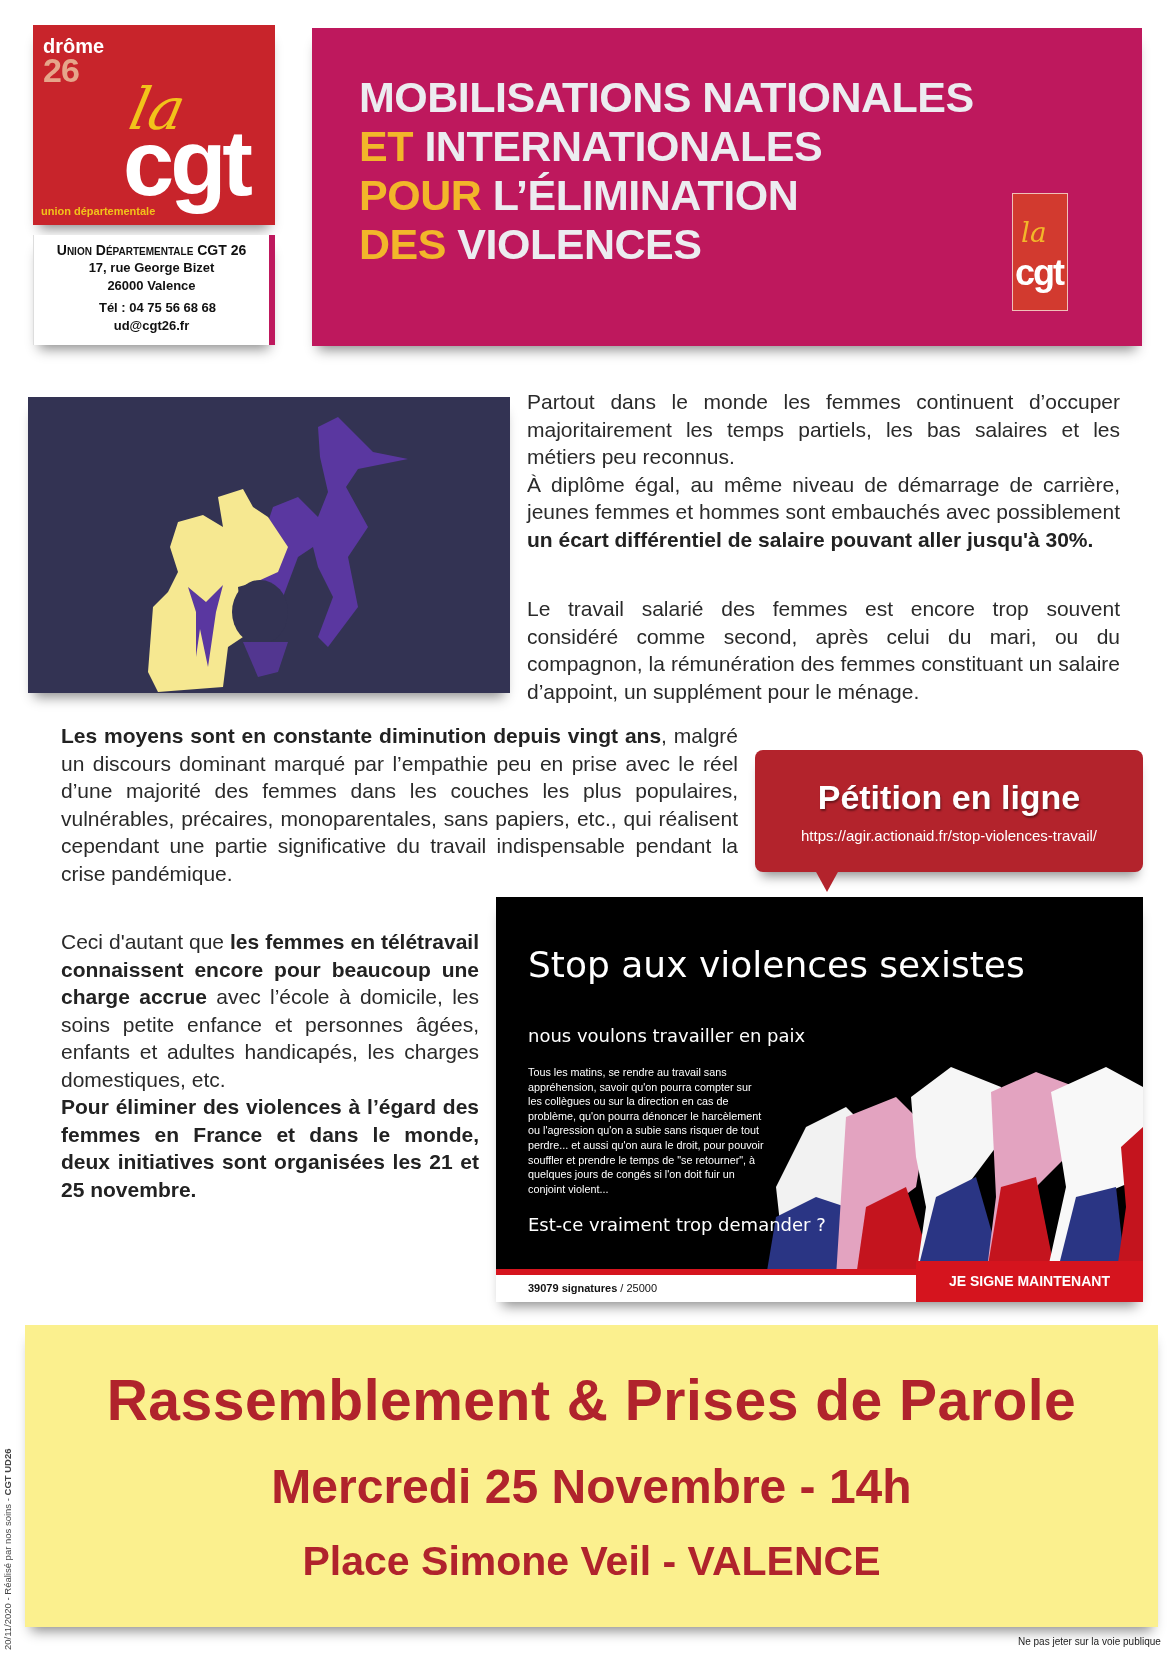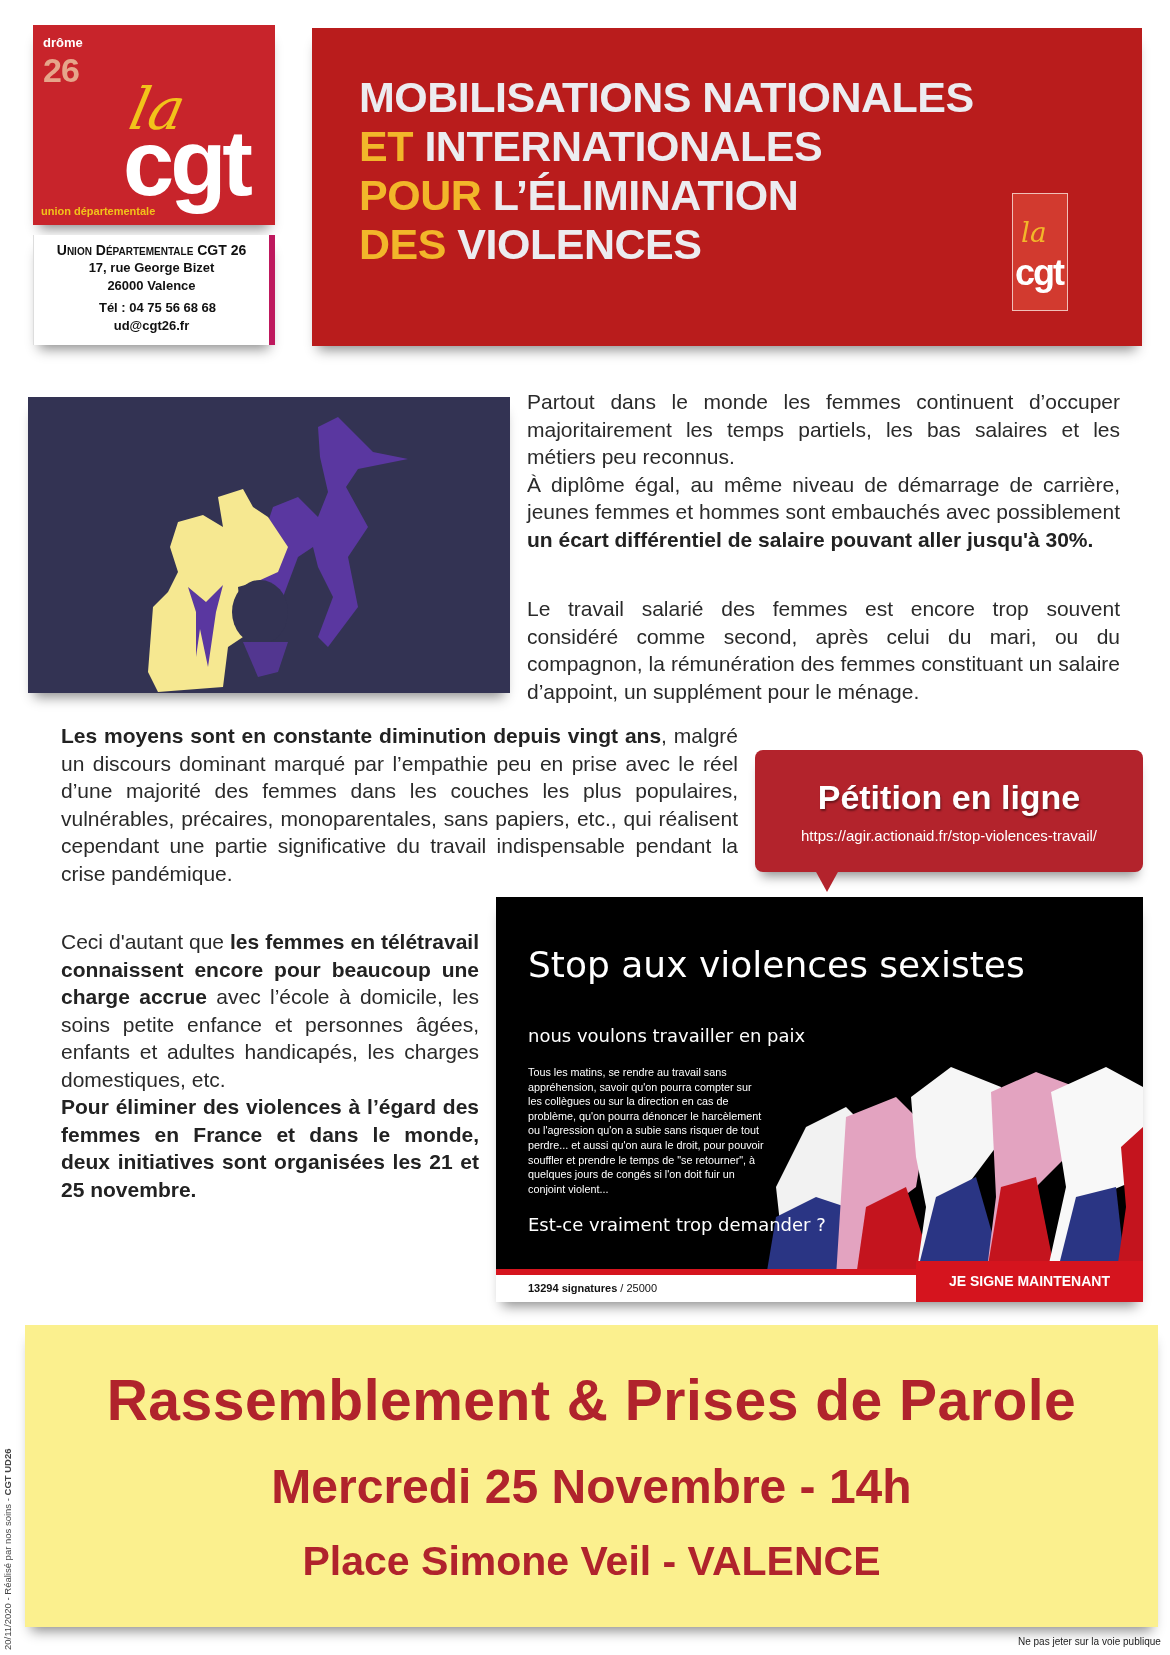--- a/index.html
+++ b/index.html
@@ -4,32 +4,32 @@
 <style>
   * { box-sizing: border-box; margin: 0; padding: 0; }
   html, body { width: 1170px; height: 1655px; background: #ffffff; overflow: hidden; }
   body { position: relative; font-family: "Liberation Sans", sans-serif; color: #222; }
 
   .abs { position: absolute; }
   .shadow-curl { box-shadow: 0 10px 12px -6px rgba(0,0,0,0.45); }
 
   
   #logo { left: 33px; top: 25px; width: 242px; height: 200px; background: #c8242b; overflow: hidden; }
-  #logo .drome { position: absolute; left: 10px; top: 10px; color: #fff; font-weight: bold; font-size: 13px; }
+  #logo .drome { position: absolute; left: 10px; top: 10px; color: #fff; font-weight: bold; font-size: 20px; }
   #logo .num { position: absolute; left: 10px; top: 26px; color: #e6a58a; font-weight: bold; font-size: 34px; letter-spacing: -1px; }
   #logo .la { position: absolute; left: 98px; top: 50px; color: #f2c21a; font-family: "DejaVu Serif", serif; font-style: italic; font-size: 58px; transform: skewX(-12deg); }
   #logo .cgt { position: absolute; left: 90px; top: 92px; color: #fff; font-weight: bold; font-size: 92px; letter-spacing: -4px; line-height: 1; }
   #logo .ud { position: absolute; left: 8px; top: 180px; color: #f2c21a; font-weight: bold; font-size: 11px; }
 
   #address { left: 33px; top: 235px; width: 242px; height: 110px; background: #fff; border-left: 1px solid #ddd; border-right: 6px solid #be185d; text-align: center; font-weight: bold; font-size: 13px; line-height: 18px; padding-top: 6px; color: #111; }
   #address .org { font-variant: small-caps; font-size: 14px; }
   #address .tel { margin-top: 4px; padding-left: 12px; }
 
   
-  #banner { left: 312px; top: 28px; width: 830px; height: 318px; background: #b91c1c; }
+  #banner { left: 312px; top: 28px; width: 830px; height: 318px; background: #be185d; }
   #banner .title { position: absolute; left: 47px; top: 45px; font-weight: bold; font-size: 43px; line-height: 49px; color: #ececf0; letter-spacing: -0.5px; }
   #banner .y { color: #f2b62a; }
   #banner .mini-logo { position: absolute; left: 700px; top: 165px; width: 56px; height: 118px; background: #d23a2f; border: 1px solid #f0c0b8; }
   #banner .mini-logo .la { position: absolute; left: 8px; top: 22px; color: #f2b62a; font-family: "DejaVu Serif", serif; font-style: italic; font-size: 28px; }
   #banner .mini-logo .cgt { position: absolute; left: 2px; top: 58px; color: #fff; font-weight: bold; font-size: 36px; letter-spacing: -2px; }
 
   
   #illus1 { left: 28px; top: 397px; width: 482px; height: 296px; background: #333353; overflow: hidden; }
 
   
@@ -149,21 +149,21 @@
     <path d="M285 45 L340 20 L377 40 L377 130 L330 150 L320 230 L280 230 L300 140 Z" fill="#f8f8f8"></path>
     <path d="M290 230 L310 150 L350 140 L360 230 Z" fill="#2a3584"></path>
     <path d="M355 100 L377 80 L377 230 L350 230 L360 160 Z" fill="#c4141e"></path>
   </svg>
   <div class="h1">Stop aux violences sexistes</div>
   <div class="sub">nous voulons travailler en paix</div>
   <div class="body">Tous les matins, se rendre au travail sans appréhension, savoir qu'on pourra compter sur les collègues ou sur la direction en cas de problème, qu'on pourra dénoncer le harcèlement ou l'agression qu'on a subie sans risquer de tout perdre... et aussi qu'on aura le droit, pour pouvoir souffler et prendre le temps de "se retourner", à quelques jours de congés si l'on doit fuir un conjoint violent...</div>
   <div class="q">Est-ce vraiment trop demander ?</div>
   <div class="redbar"></div>
   <div class="whitebar"></div>
-  <div class="sig"><b>13294 signatures</b><span> / 25000</span></div>
+  <div class="sig"><b>39079 signatures</b><span> / 25000</span></div>
   <div class="btn">JE SIGNE MAINTENANT</div>
 </div>
 
 <div id="event" class="abs shadow-curl">
   <div class="l1">Rassemblement &amp; Prises de Parole</div>
   <div class="l2">Mercredi 25 Novembre - 14h</div>
   <div class="l3">Place Simone Veil - VALENCE</div>
 </div>
 
 <div id="sidenote" class="abs"><span>20/11/2020 - Réalisé par nos soins - </span><b>CGT UD26</b></div>

